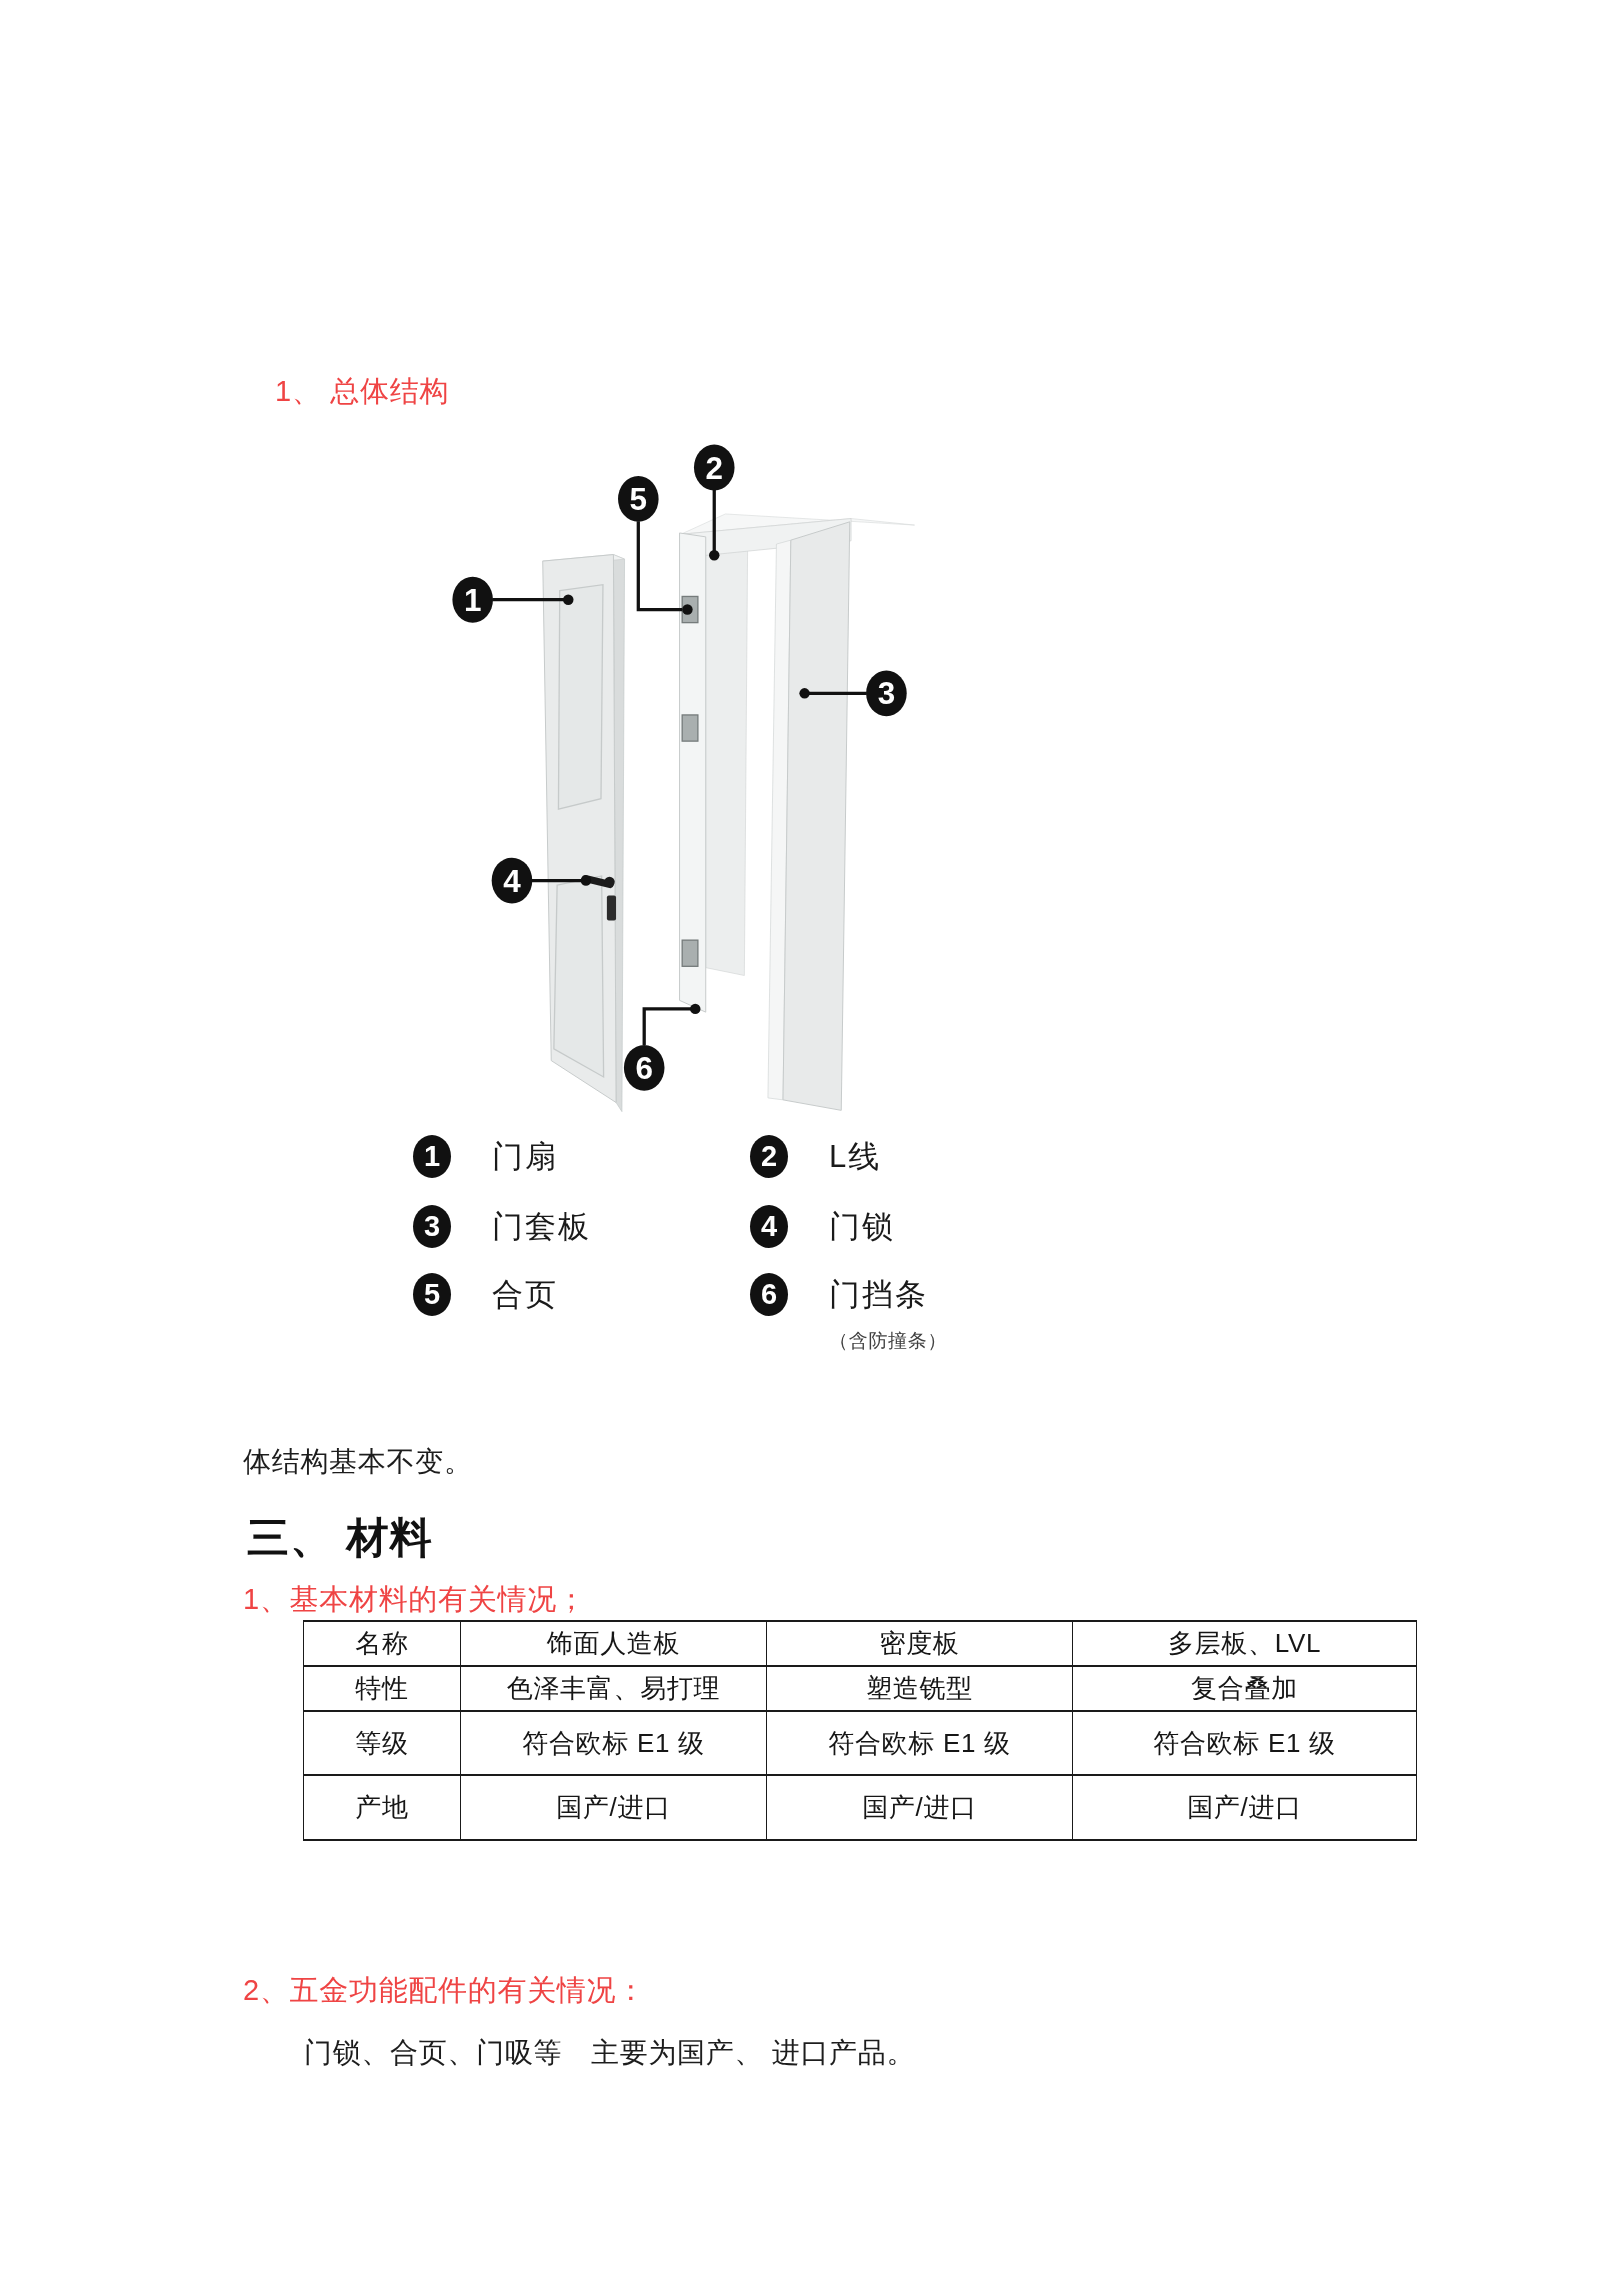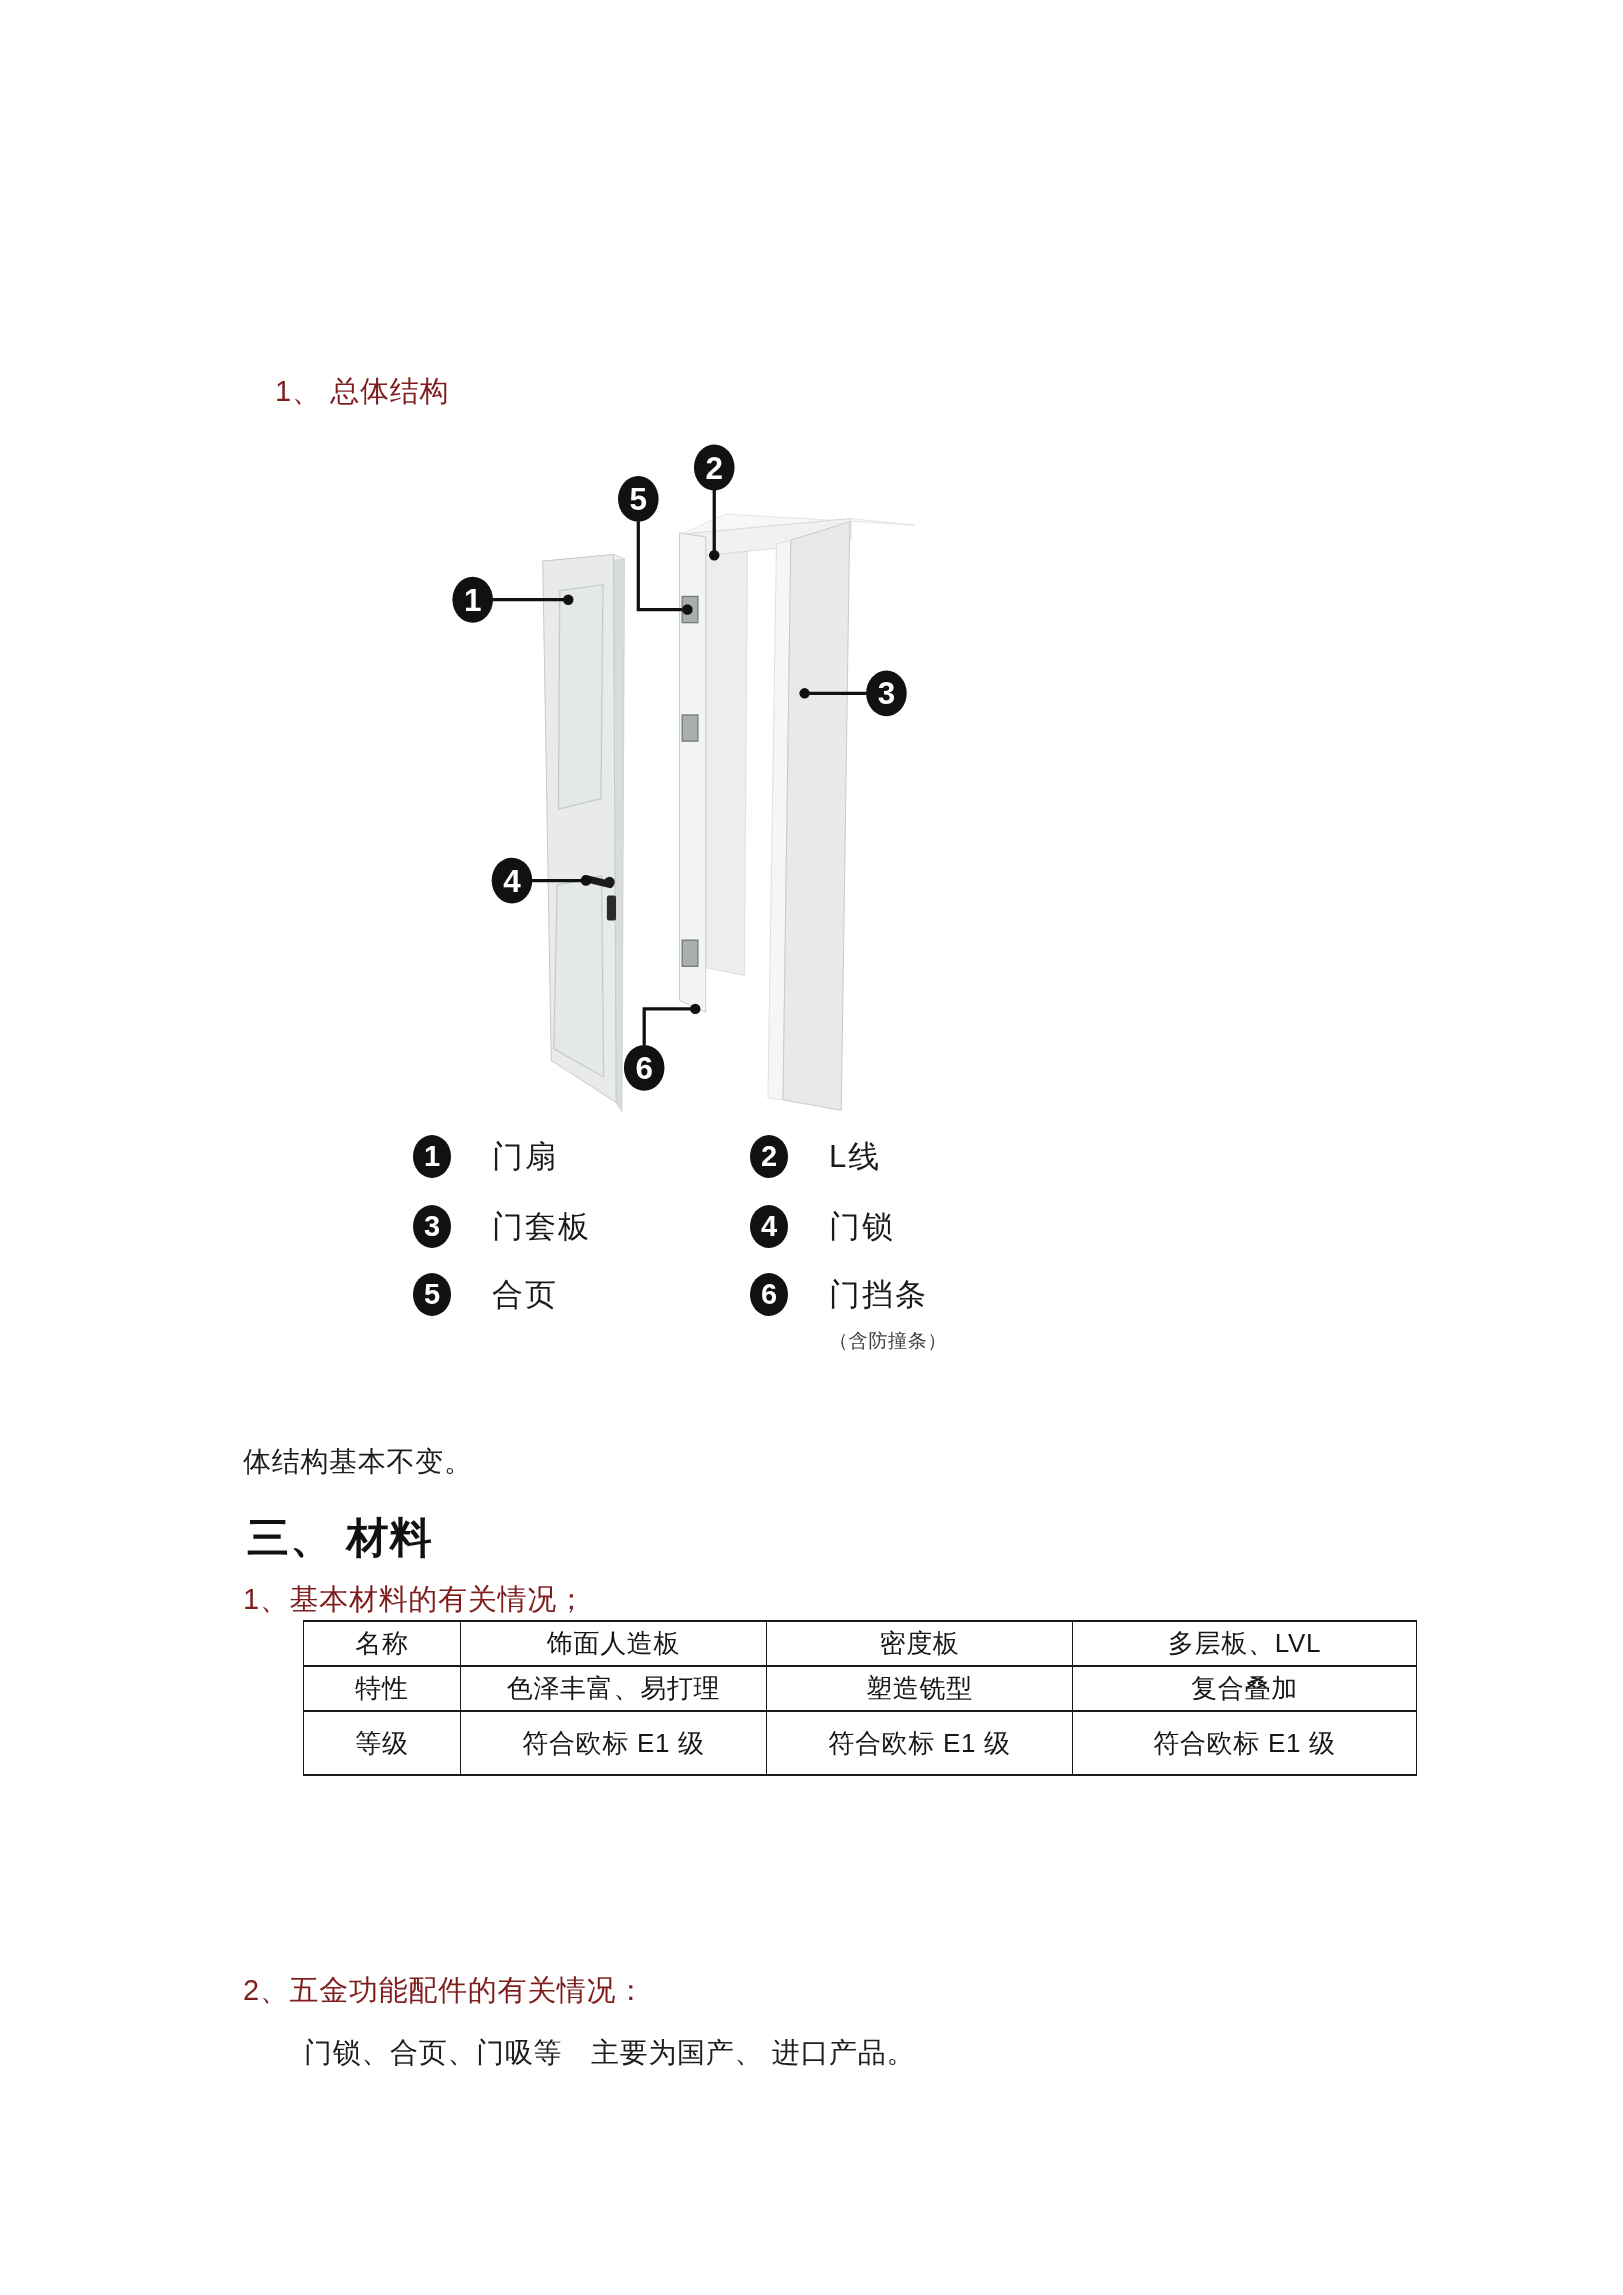--- a/index.html
+++ b/index.html
@@ -7,21 +7,21 @@
     position:relative;
     width:1623px;height:2295px;
     background:#ffffff;
     font-family:"Liberation Sans","DejaVu Sans",sans-serif;
     color:#1d1d1d;
     overflow:hidden;
   }
   .abs{position:absolute;white-space:nowrap;}
   .body-text{font-size:28px;color:#1d1d1d;letter-spacing:0.7px;}
   .h-major{font-size:42px;font-weight:bold;color:#111;letter-spacing:1.3px;}
-  .sub-text{font-size:29px;color:#7f1d1d;letter-spacing:0.7px;}
+  .sub-text{font-size:29px;color:#ef4444;letter-spacing:0.7px;}
 
   
   .legend-item{position:absolute;display:flex;align-items:flex-start;}
   .legend-badge{
     width:38px;height:43px;border-radius:50%;
     background:#111;color:#fff;
     display:flex;align-items:center;justify-content:center;
     font-size:29px;font-weight:bold;flex:0 0 auto;
   }
   .legend-label{font-size:31px;color:#1a1a1a;letter-spacing:2px;margin-left:41px;line-height:43px;}
@@ -183,20 +183,26 @@
         <td>色泽丰富、易打理</td>
         <td>塑造铣型</td>
         <td>复合叠加</td>
       </tr>
       <tr class="r4">
         <td>等级</td>
         <td>符合欧标 E1 级</td>
         <td>符合欧标 E1 级</td>
         <td>符合欧标 E1 级</td>
       </tr>
+      <tr class="r5">
+        <td>产地</td>
+        <td>国产/进口</td>
+        <td>国产/进口</td>
+        <td>国产/进口</td>
+      </tr>
     </tbody>
   </table>
 
   <div class="abs sub-text" style="left:243px;top:1971px;">2、五金功能配件的有关情况：</div>
   <div class="abs body-text" style="left:304px;top:2034px;">门锁、合页、门吸等　主要为国产、 进口产品。</div>
 
 </div>
 
 
 </body></html>

